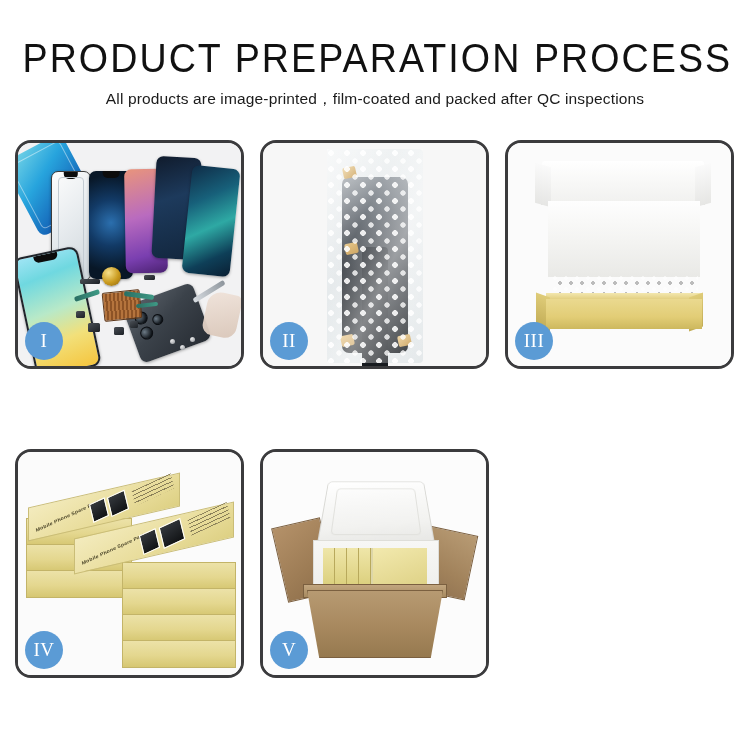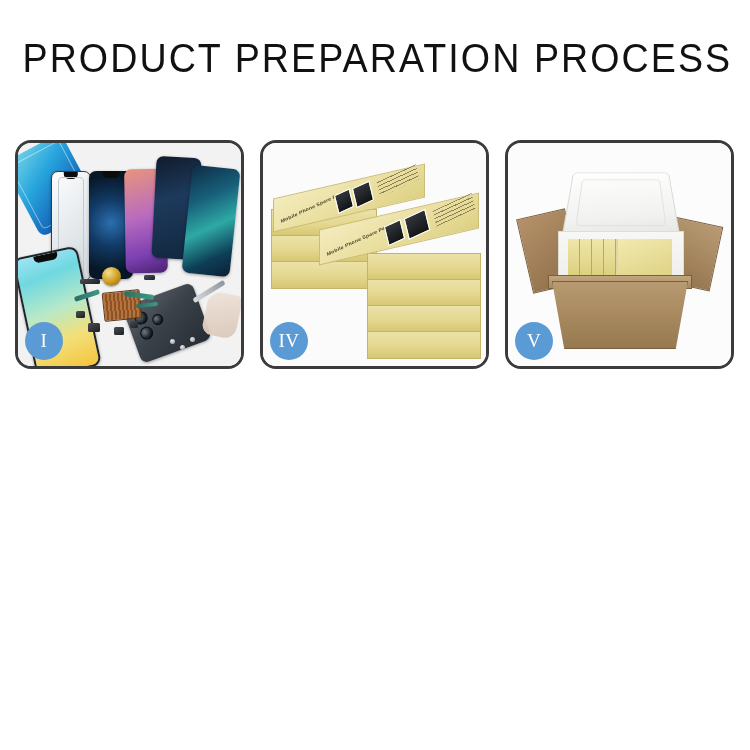--- a/index.html
+++ b/index.html
@@ -418,20 +418,21 @@
     position:absolute; background: rgba(110,86,54,.5);
   }
 </style>
 </head>
 <body>
 
 <div class="page">
 
   <div class="header">
     <div class="title">PRODUCT PREPARATION PROCESS</div>
+    <div class="subtitle">All products are image-printed，film-coated and packed after QC inspections</div>
   </div>
 
   <div class="grid">
 
     <div class="panel">
       <div class="scene">
         <div class="p1-bg"></div>
 
         <div class="pc-blue-adh"></div>
         <div class="pc-dark-strip"></div>
@@ -473,21 +474,51 @@
         <div class="tool"></div>
         <div class="hand"></div>
 
         <div class="screw" style="left:152px; top:196px;"></div>
         <div class="screw" style="left:162px; top:202px;"></div>
         <div class="screw" style="left:172px; top:194px;"></div>
       </div>
       <div class="badge">I</div>
     </div>
 
-
+    <div class="panel">
+      <div class="scene">
+        <div class="p2-bg"></div>
+        <div class="bw-bag">
+          <div class="bw-screen">
+            <div class="bw-screen-inner"></div>
+          </div>
+          <div class="bw-tape" style="left:16px; top:18px;"></div>
+          <div class="bw-tape" style="left:18px; top:94px;"></div>
+          <div class="bw-tape" style="left:14px; top:186px;"></div>
+          <div class="bw-tape" style="right:12px; top:186px;"></div>
+          <div class="bubbles"></div>
+          <div class="bubbles-sheen"></div>
+        </div>
+      </div>
+      <div class="badge">II</div>
+    </div>
+
+    <div class="panel">
+      <div class="scene">
+        <div class="p3-bg"></div>
+        <div class="b3-lidback"></div>
+        <div class="b3-foam"></div>
+        <div class="b3-filler"></div>
+        <div class="b3-rim"></div>
+        <div class="b3-left"></div>
+        <div class="b3-right"></div>
+        <div class="b3-front"></div>
+      </div>
+      <div class="badge">III</div>
+    </div>
 
     <div class="panel">
       <div class="scene">
         <div class="p4-bg"></div>
         <div class="stack">
 
           <div class="box4" style="left:0; top:40px; width:104px; height:26px;"></div>
           <div class="box4" style="left:0; top:66px; width:104px; height:26px;"></div>
           <div class="box4" style="left:0; top:92px; width:104px; height:26px;"></div>
 

